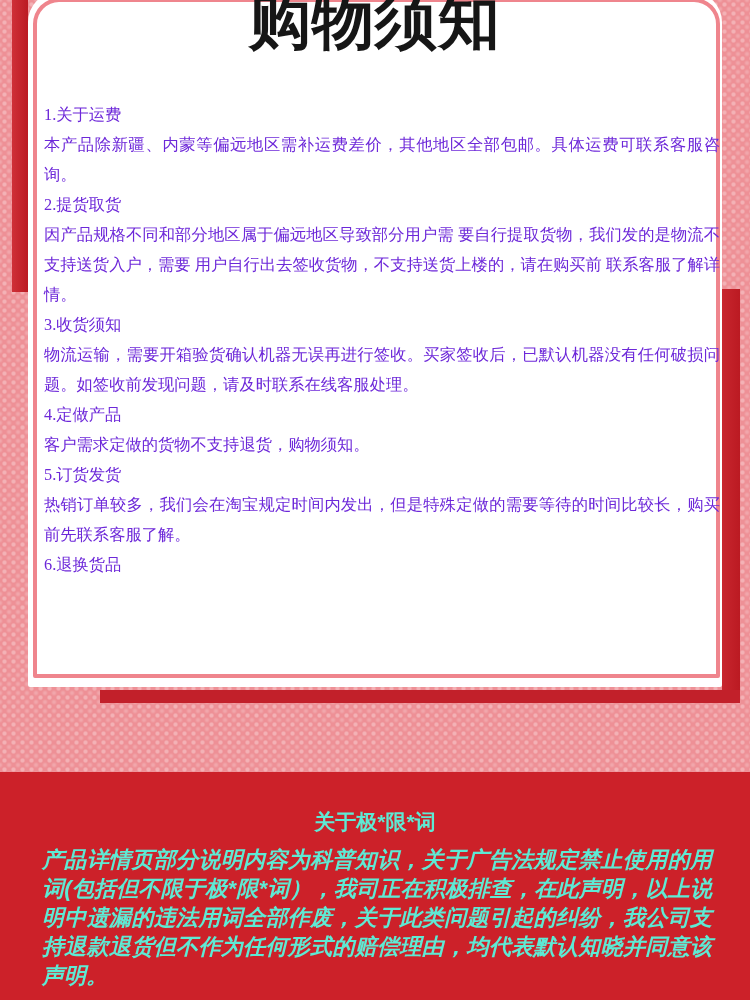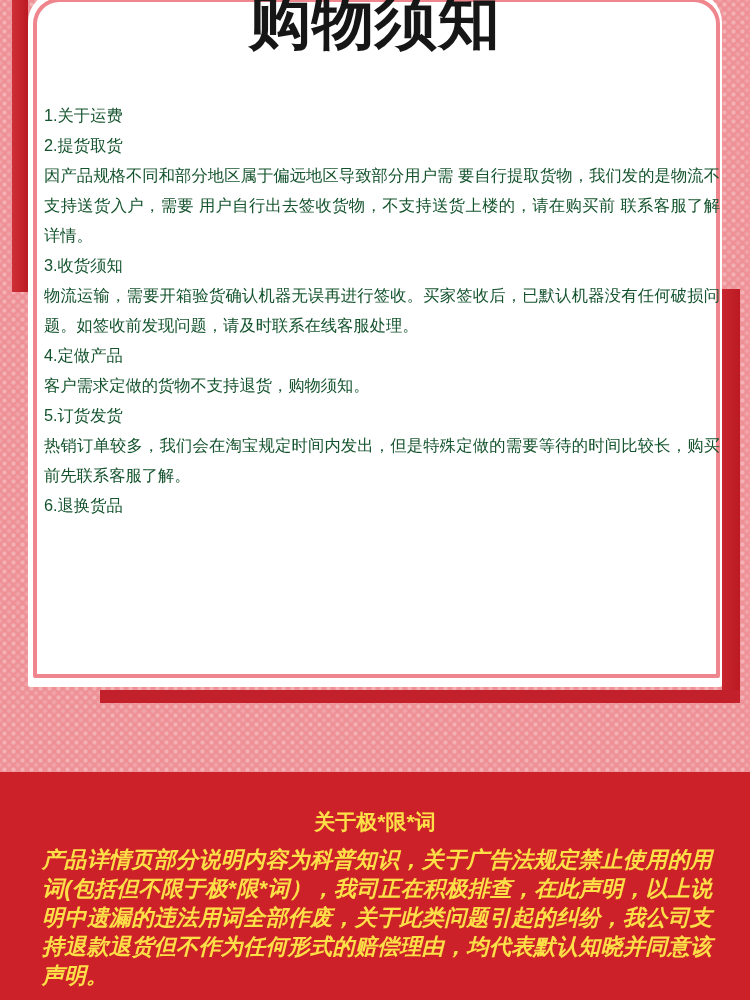--- a/index.html
+++ b/index.html
@@ -58,31 +58,32 @@
     color: #161616;
     letter-spacing: 1px;
     white-space: nowrap;
   }
   .notice-body {
     position: absolute;
     left: 44px; top: 100px;
     width: 676px;
     font-size: 16.3px;
     line-height: 30px;
-    color: #14532d;
+    color: #6d28d9;
     text-align: justify;
+    font-family: Liberation Serif, serif;
   }
   .notice-body p { margin: 0; }
   
   .disclaimer {
     position: absolute;
     left: 0; top: 772px;
     width: 750px; height: 228px;
     background: #cc2129;
-    color: #fde047;
+    color: #5eead4;
   }
   .disclaimer-title {
     margin-top: 36px;
     text-align: center;
     font-size: 21px;
     font-weight: bold;
   }
   .disclaimer-body {
     margin: 9px auto 0 42px;
     width: 670px;
@@ -105,20 +106,21 @@
   <div class="accent accent-bottom"></div>
 
   <div class="card">
     <div class="card-border"></div>
   </div>
 
   <h1 class="card-title">购物须知</h1>
 
   <div class="notice-body">
     <p>1.关于运费</p>
+    <p>本产品除新疆、内蒙等偏远地区需补运费差价，其他地区全部包邮。具体运费可联系客服咨询。</p>
     <p>2.提货取货</p>
     <p>因产品规格不同和部分地区属于偏远地区导致部分用户需 要自行提取货物，我们发的是物流不支持送货入户，需要 用户自行出去签收货物，不支持送货上楼的，请在购买前 联系客服了解详情。</p>
     <p>3.收货须知</p>
     <p>物流运输，需要开箱验货确认机器无误再进行签收。买家签收后，已默认机器没有任何破损问题。如签收前发现问题，请及时联系在线客服处理。</p>
     <p>4.定做产品</p>
     <p>客户需求定做的货物不支持退货，购物须知。</p>
     <p>5.订货发货</p>
     <p>热销订单较多，我们会在淘宝规定时间内发出，但是特殊定做的需要等待的时间比较长，购买前先联系客服了解。</p>
     <p>6.退换货品</p>
   </div>

